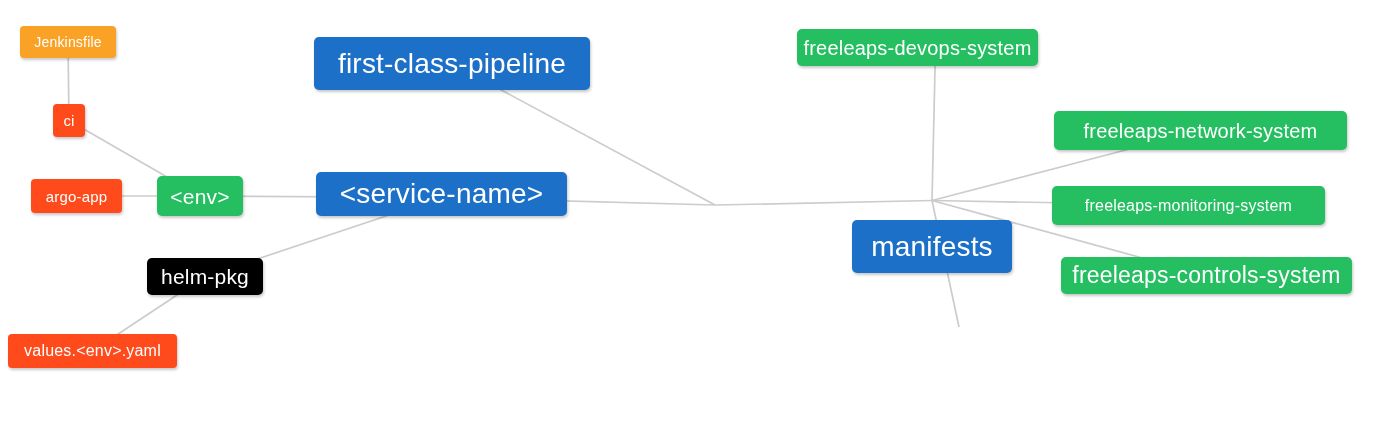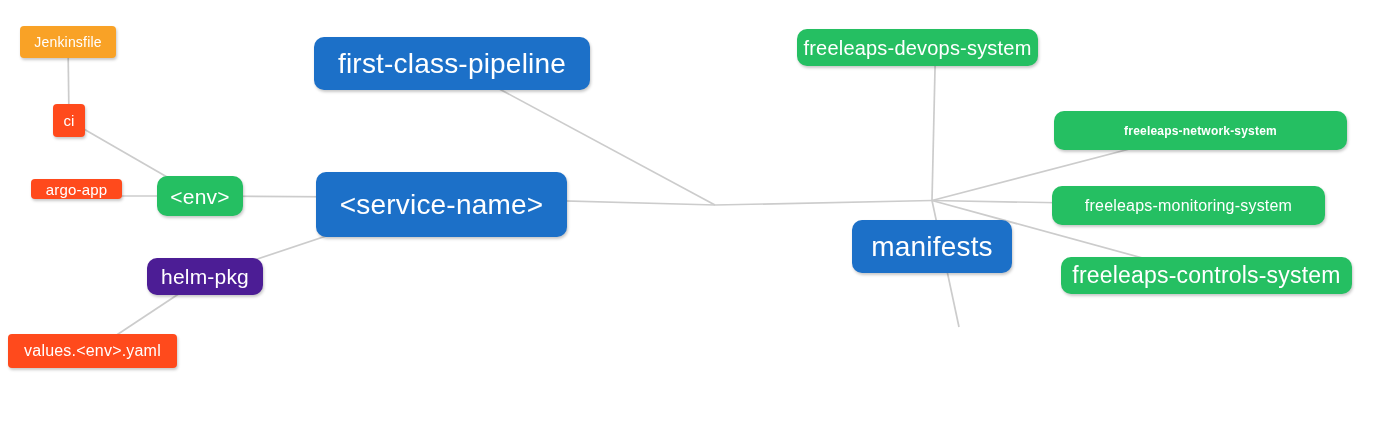--- a/index.html
+++ b/index.html
@@ -21,41 +21,41 @@
     top: 0;
     z-index: 0;
   }
   .node {
     position: absolute;
     box-sizing: border-box;
     display: flex;
     align-items: center;
     justify-content: center;
     color: #ffffff;
-    border-radius: 10px;
+    border-radius: 5px;
     box-shadow: 1px 2px 3px rgba(0,0,0,0.22);
     white-space: nowrap;
     cursor: pointer;
     z-index: 1;
     line-height: 1;
     letter-spacing: 0.2px;
   }
   
   .n-jenkinsfile              { left: 20px;   top: 26px;  width: 96px;  height: 32px; font-size: 14px; border-radius: 4px; }
   .n-ci                       { left: 53px;   top: 104px; width: 32px;  height: 33px; font-size: 15px; border-radius: 4px; }
-  .n-argo-app                 { left: 31px;   top: 179px; width: 91px;  height: 20px; font-size: 15px; border-radius: 4px; }
+  .n-argo-app                 { left: 31px;   top: 179px; width: 91px;  height: 34px; font-size: 15px; border-radius: 4px; }
   .n-env                      { left: 157px;  top: 176px; width: 86px;  height: 40px; font-size: 21px; }
   .n-helm-pkg                 { left: 147px;  top: 258px; width: 116px; height: 37px; font-size: 21px; }
   .n-values-env-yaml          { left: 8px;    top: 334px; width: 169px; height: 34px; font-size: 16px; border-radius: 4px; }
   .n-first-class-pipeline     { left: 314px;  top: 37px;  width: 276px; height: 53px; font-size: 28px; }
-  .n-service-name             { left: 316px;  top: 172px; width: 251px; height: 65px; font-size: 28px; }
+  .n-service-name             { left: 316px;  top: 172px; width: 251px; height: 44px; font-size: 28px; }
   .n-freeleaps-ops            { left: 584px;  top: 171px; width: 262px; height: 68px; font-size: 33px; }
   .n-manifests                { left: 852px;  top: 174px; width: 160px; height: 53px; font-size: 28px; margin-top: 46px; }
   .n-freeleaps-devops-system     { left: 797px;  top: 29px;  width: 241px; height: 37px; font-size: 20px; }
-  .n-freeleaps-network-system    { left: 1054px; top: 111px; width: 293px; height: 39px; font-size: 12px; font-weight: bold; }
+  .n-freeleaps-network-system    { left: 1054px; top: 111px; width: 293px; height: 39px; font-size: 20px; }
   .n-freeleaps-monitoring-system { left: 1052px; top: 186px; width: 273px; height: 39px; font-size: 16px; }
   .n-freeleaps-controls-system   { left: 1061px; top: 257px; width: 291px; height: 37px; font-size: 23px; }
   .n-freeleaps-storage-system    { left: 815px;  top: 308px; width: 288px; height: 38px; font-size: 20px; }
 </style>
 </head>
 <body>
 
 <div class="canvas">
   <svg id="edges" width="1390" height="421">
       <line x1="68" y1="42" x2="69" y2="120.5" stroke="#cccccc" stroke-width="1.7"></line>
@@ -71,21 +71,21 @@
       <line x1="932" y1="200.5" x2="1200.5" y2="130.5" stroke="#cccccc" stroke-width="1.7"></line>
       <line x1="932" y1="200.5" x2="1209.5" y2="205.5" stroke="#cccccc" stroke-width="1.7"></line>
       <line x1="932" y1="200.5" x2="1206.5" y2="275.5" stroke="#cccccc" stroke-width="1.7"></line>
       <line x1="932" y1="200.5" x2="959" y2="327" stroke="#cccccc" stroke-width="1.7"></line>
     </svg>
 
   <div class="node n-jenkinsfile" style="background: rgb(249, 162, 38);">Jenkinsfile</div>
   <div class="node n-ci" style="background: rgb(255, 74, 28);">ci</div>
   <div class="node n-argo-app" style="background: rgb(255, 74, 28);">argo-app</div>
   <div class="node n-env" style="background: rgb(37, 191, 98);">&lt;env&gt;</div>
-  <div class="node n-helm-pkg" style="background: #4c1d95;">helm-pkg</div>
+  <div class="node n-helm-pkg" style="background: #000000;">helm-pkg</div>
   <div class="node n-values-env-yaml" style="background: rgb(255, 74, 28);">values.&lt;env&gt;.yaml</div>
   <div class="node n-first-class-pipeline" style="background: rgb(28, 112, 200);">first-class-pipeline</div>
   <div class="node n-service-name" style="background: rgb(28, 112, 200);">&lt;service-name&gt;</div>
   <div class="node n-manifests" style="background: rgb(28, 112, 200);">manifests</div>
   <div class="node n-freeleaps-devops-system" style="background: rgb(37, 191, 98);">freeleaps-devops-system</div>
   <div class="node n-freeleaps-network-system" style="background: rgb(37, 191, 98);">freeleaps-network-system</div>
   <div class="node n-freeleaps-monitoring-system" style="background: rgb(37, 191, 98);">freeleaps-monitoring-system</div>
   <div class="node n-freeleaps-controls-system" style="background: rgb(37, 191, 98);">freeleaps-controls-system</div>
 </div>
 

